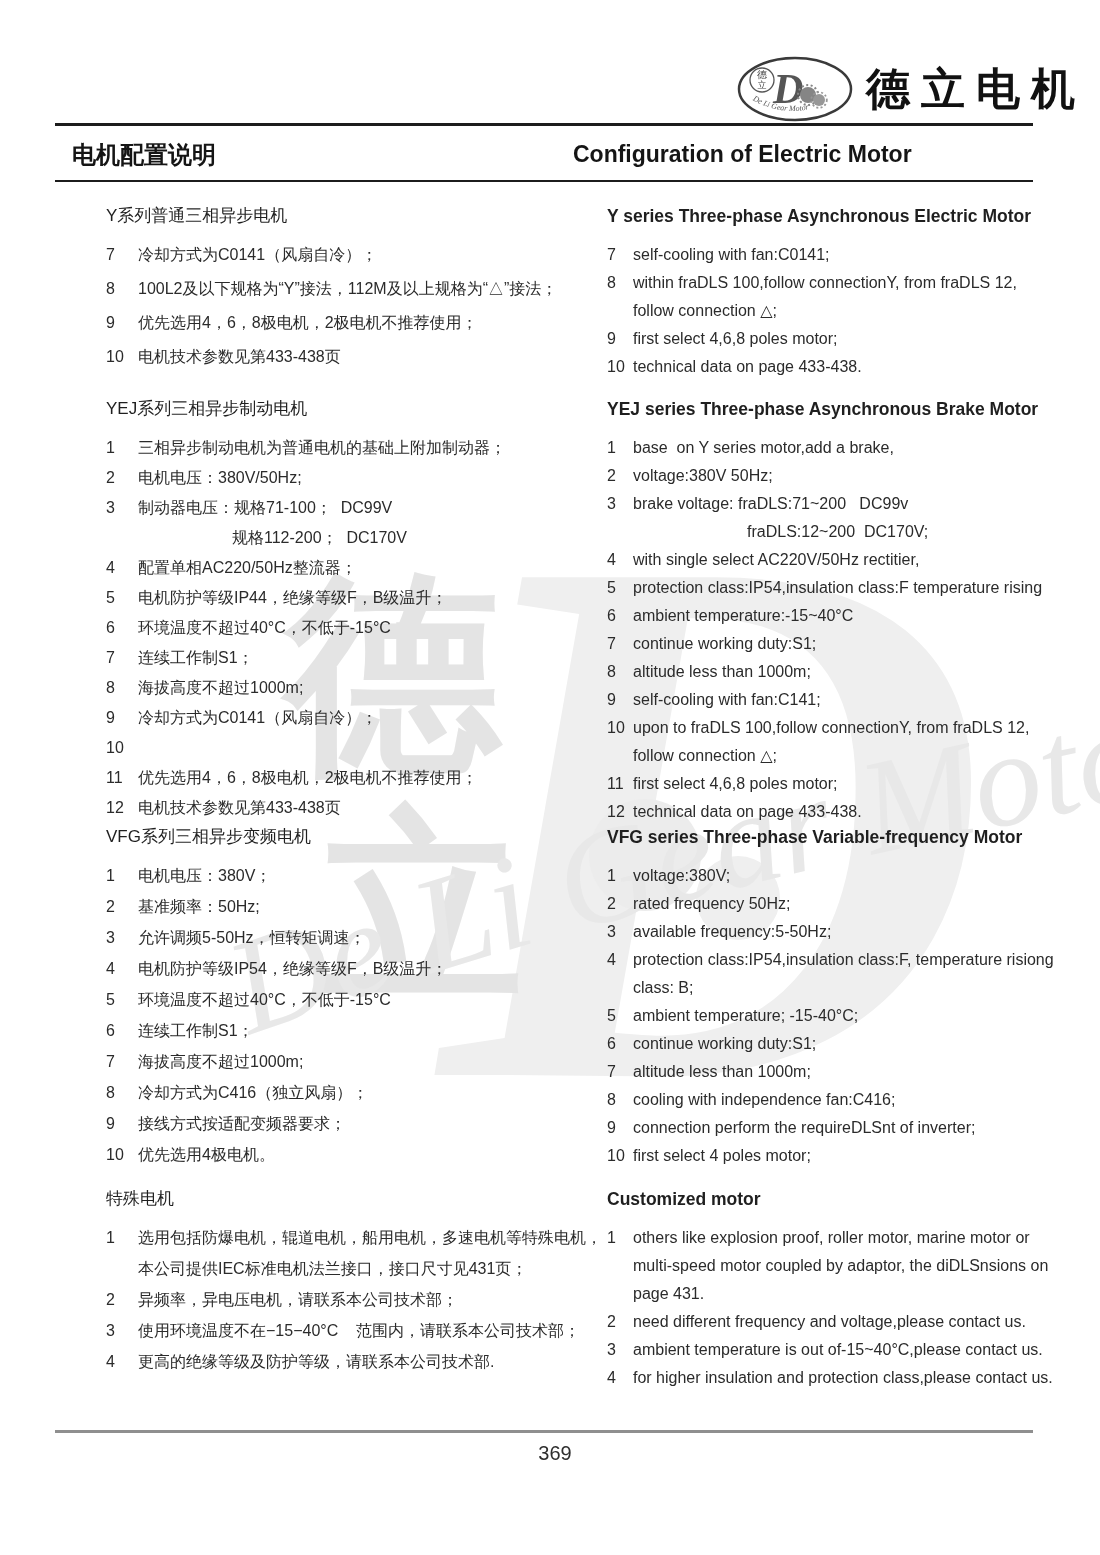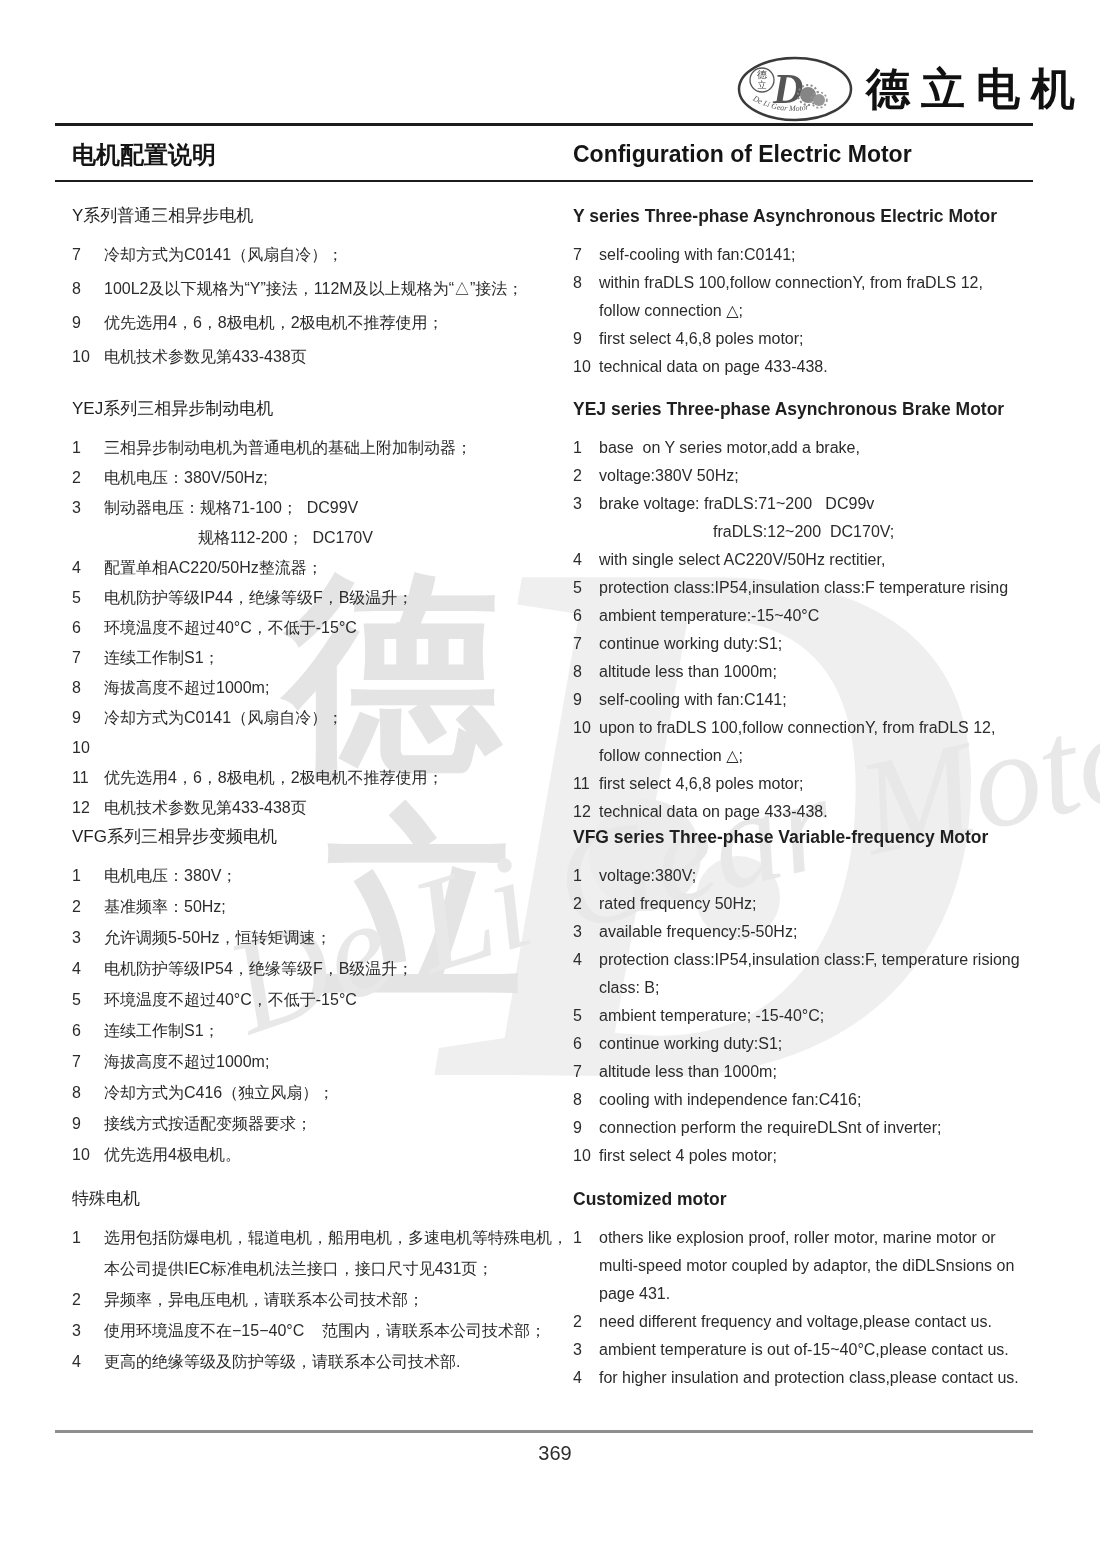--- a/index.html
+++ b/index.html
@@ -33,21 +33,21 @@
     font-size:23px; font-weight:bold; color:#151515; z-index:1;
   }
 
   
   .content { position:absolute; left:0; top:0; width:100%; height:100%; z-index:1; }
   .section { position:absolute; left:0; width:100%; }
   .section-0 { top:205px; }
   .section-1 { top:398px; }
   .section-2 { top:826px; }
   .section-3 { top:1188px; }
-  .sec-col { position:absolute; top:0; }
+  .sec-col { position:absolute; top:0;margin-left:34px; }
   .col-cn { left:72px;  width:478px; }
   .col-en { left:573px; width:500px; }
   .sec-title { font-size:17px; line-height:22px; margin-bottom:17px; color:#1f1f1f; white-space:pre; }
   .col-en .sec-title { font-weight:bold; font-size:17.5px; }
   .row { display:flex; line-height:22px; }
   .row .txt { white-space:pre; }
   .col-cn .row { margin-bottom:8px; font-size:16px; }
   .section-0 .col-cn .row { margin-bottom:12px; }
   .section-2 .col-cn .row, .section-3 .col-cn .row { margin-bottom:9px; }
   .col-en .row { margin-bottom:6px; font-size:16px; }

